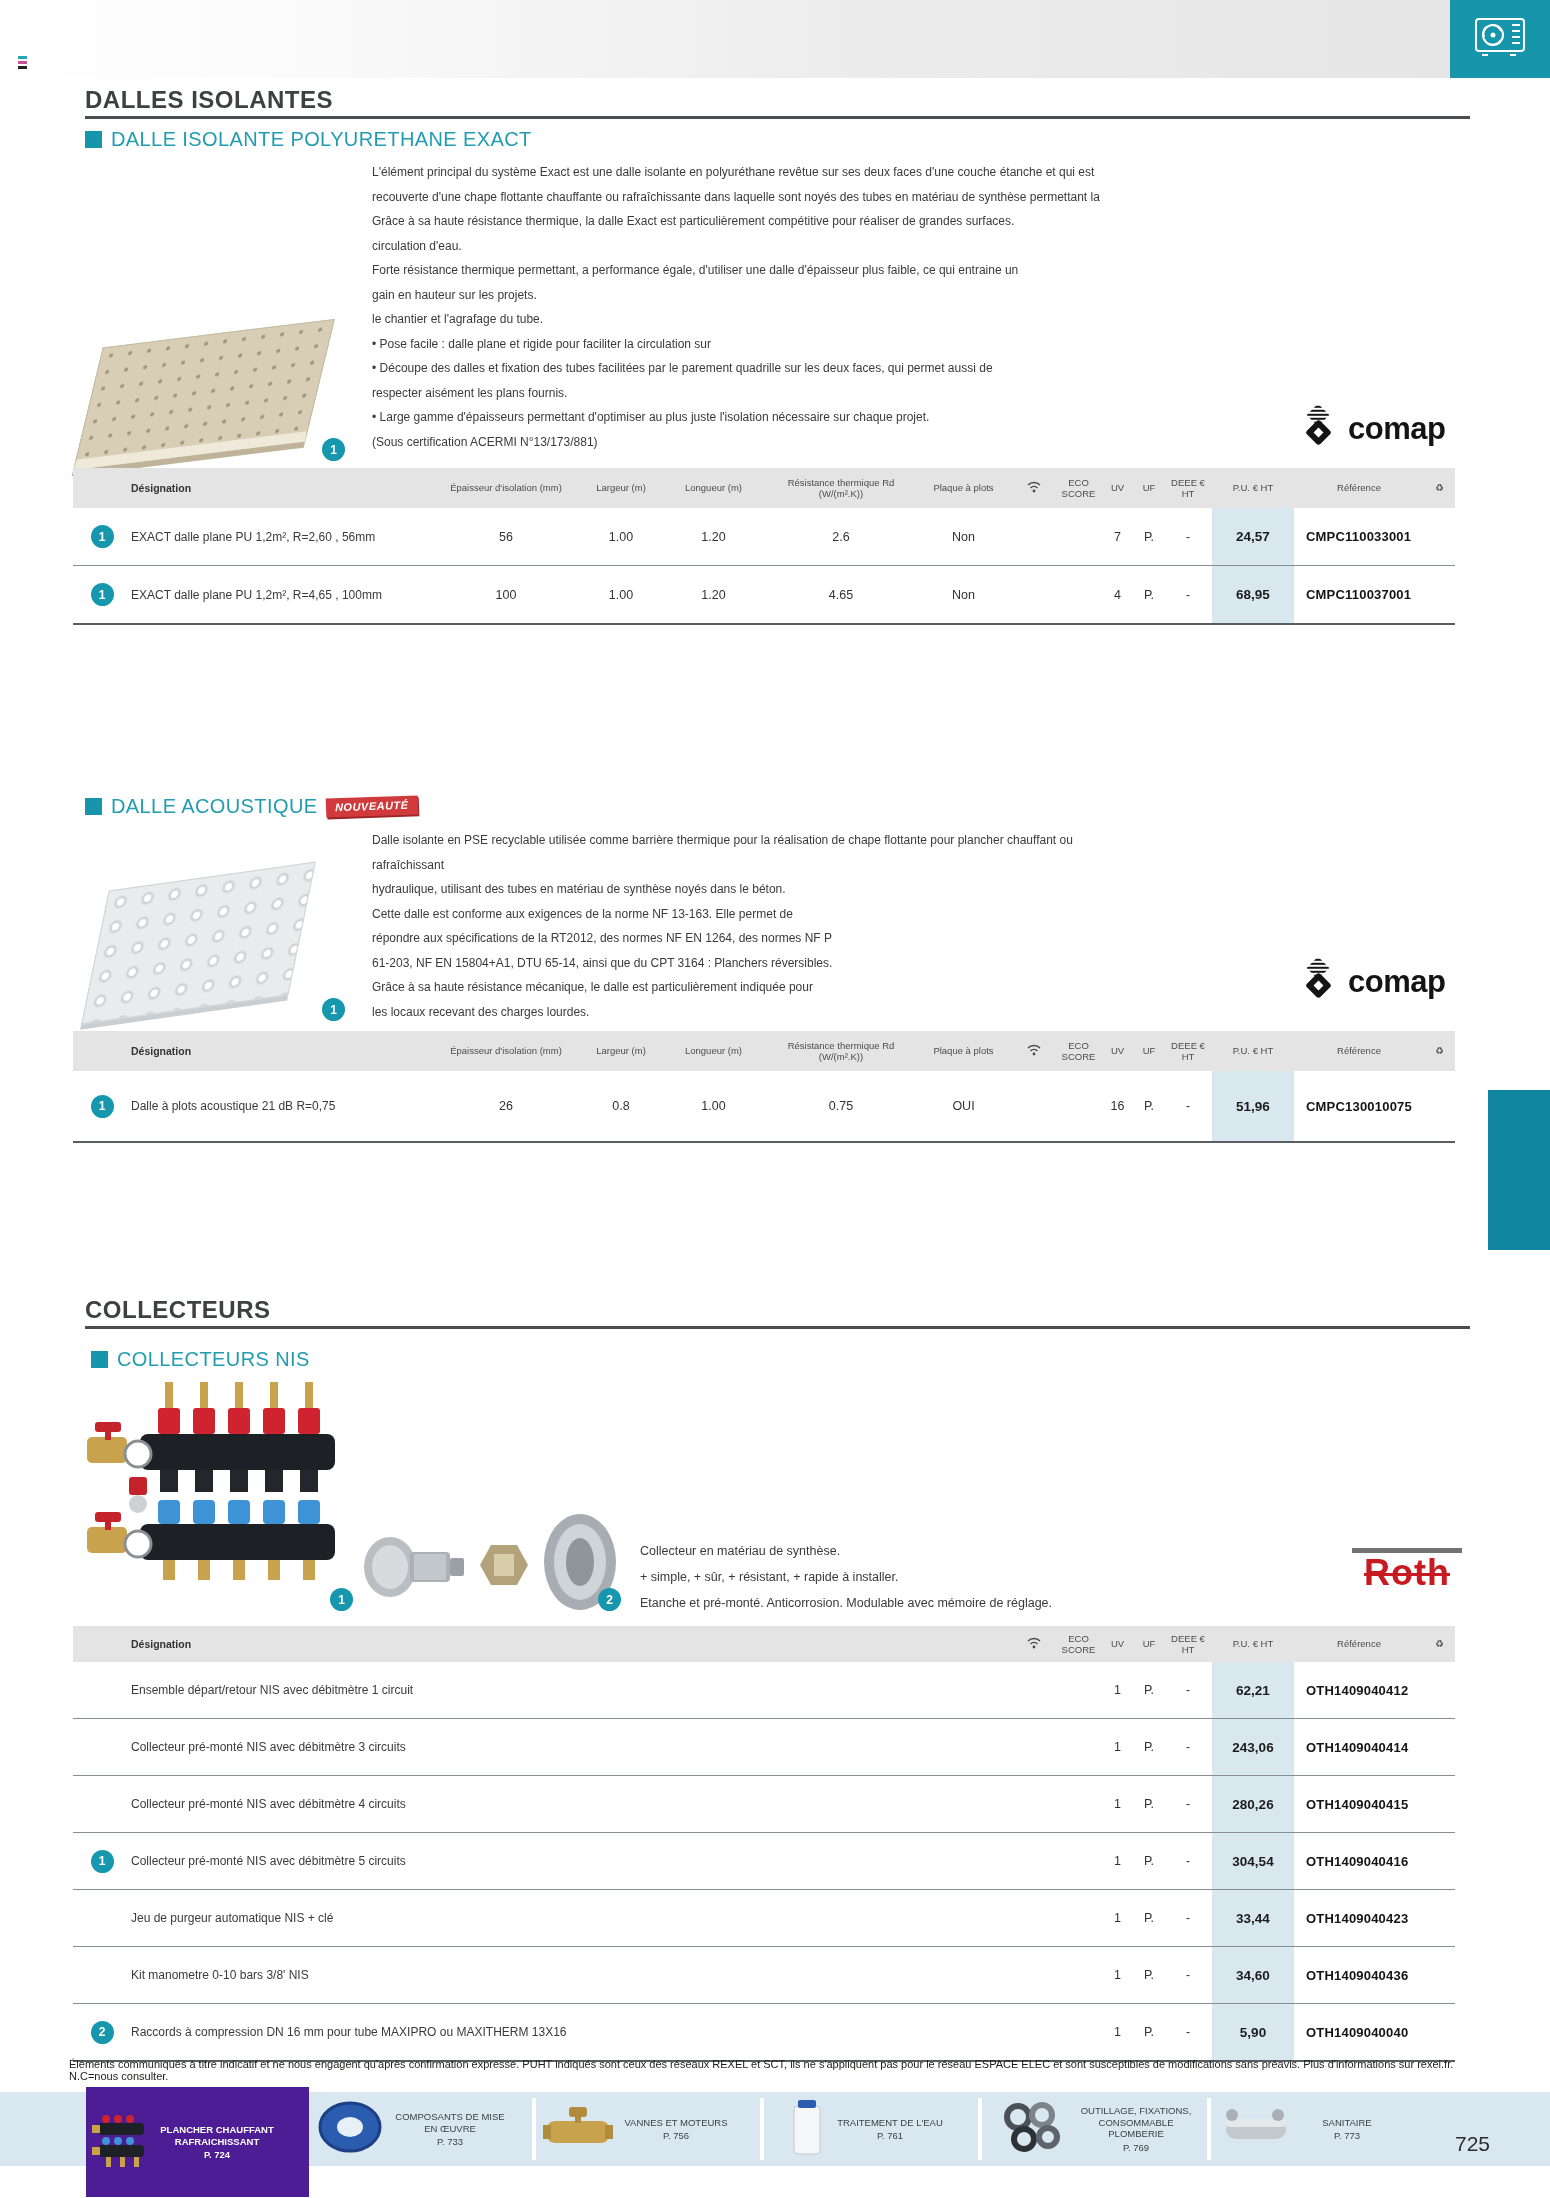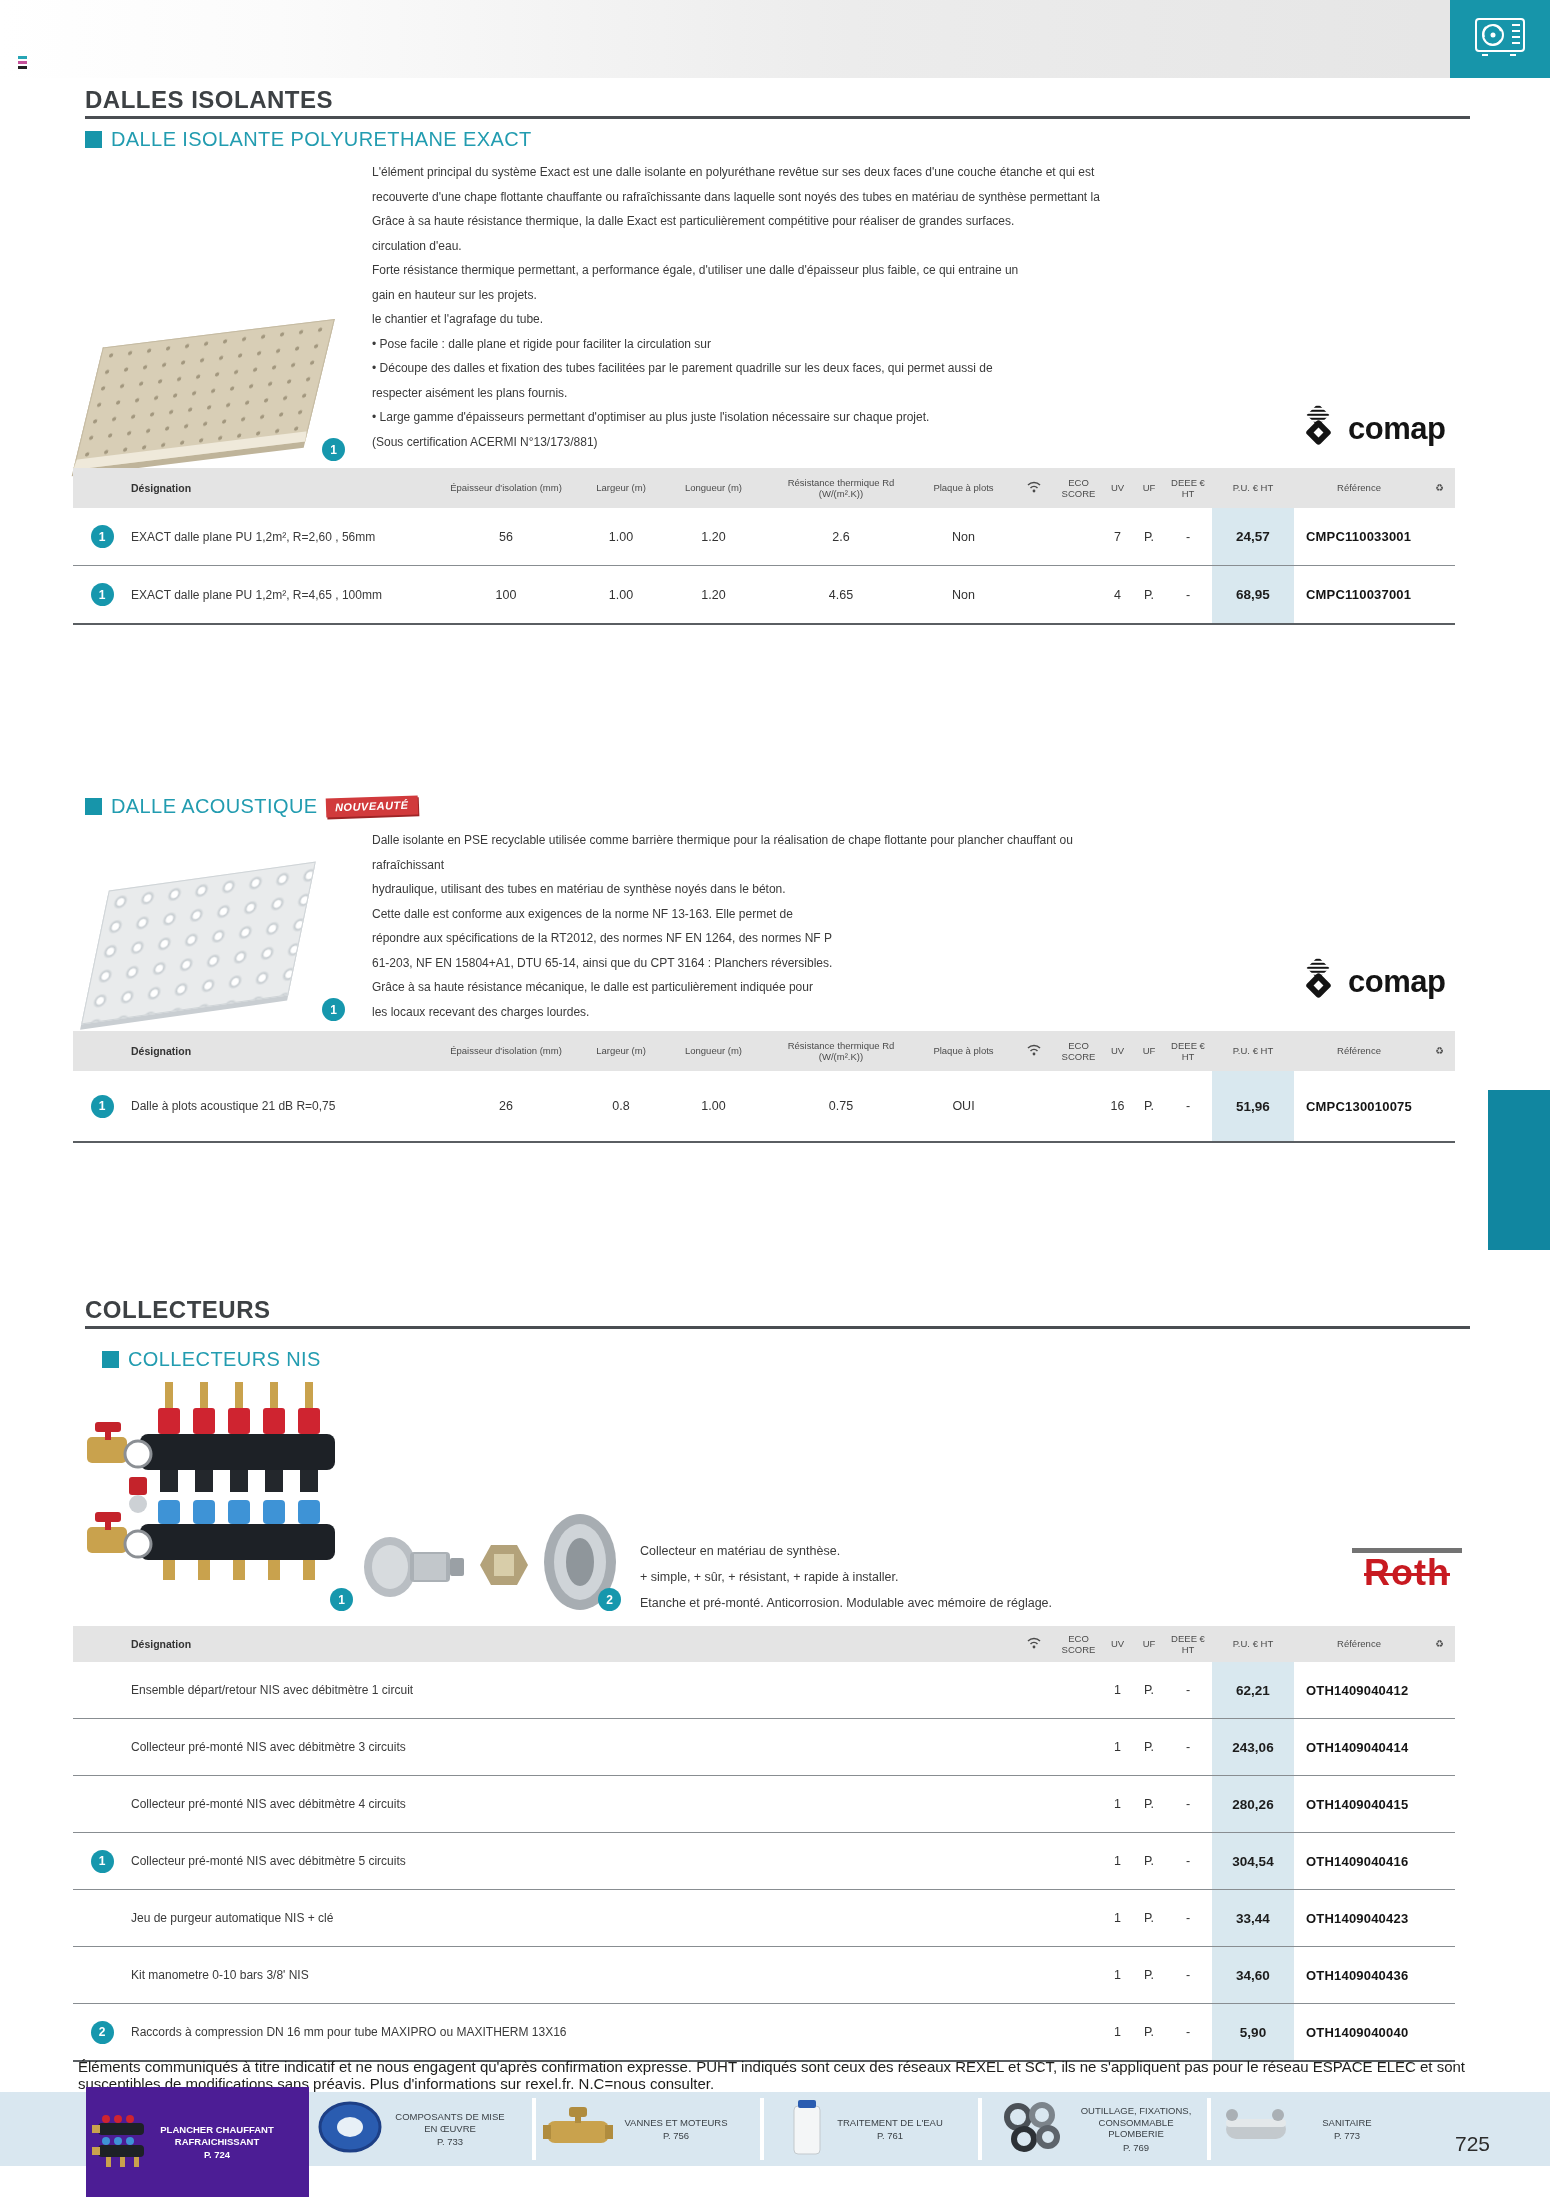--- a/index.html
+++ b/index.html
@@ -71,21 +71,21 @@
   .slab2{position:absolute;left:95px;top:878px;width:205px;height:128px;
          transform:skewY(-8deg) skewX(-12deg);
          background:#e9ebec radial-gradient(circle,#ffffff 3px,#c6ccd0 4.5px,transparent 7px);
          background-size:27px 24px;border:1px solid #cfd4d7;box-shadow:0 5px 0 #c9ced2;}
   .imgwrap{position:absolute;}
 
   
   .side-tab{position:absolute;left:1488px;top:1090px;width:62px;height:160px;background:#1186a0;}
 
   
-  .disclaimer{position:absolute;left:78px;top:2058px;width:1410px;font-size:15px;color:#1d1d1b;}
+  .disclaimer{position:absolute;left:69px;top:2058px;width:1410px;font-size:11px;color:#1d1d1b;}
 
   
   .footer-band{position:absolute;left:0;top:2092px;width:1550px;height:74px;background:#d9e7f0;}
   .f-item{position:absolute;top:2092px;height:74px;display:flex;align-items:center;gap:8px;}
   .f-label{font-size:9.5px;color:#3c4247;text-align:center;line-height:1.25;}
   .f-page{font-size:9.5px;color:#3c4247;text-align:center;margin-top:2px;}
   .f-div{position:absolute;top:2098px;width:4px;height:62px;background:#ffffff;}
   .f-active{position:absolute;left:86px;top:2087px;width:223px;height:110px;background:#4c1d95;
             display:flex;align-items:center;gap:6px;padding:0 4px;box-sizing:border-box;}
   .f-active .f-label,.f-active .f-page{color:#fff;font-weight:bold;}
@@ -296,21 +296,21 @@
         <div class="cell"></div>
       </div>
     </div>
   </div>
 
   <div class="side-tab"></div>
 
   <div class="sec-title" style="left:85px;top:1296px;">COLLECTEURS</div>
   <div class="sec-rule" style="left:85px;top:1326px;width:1385px;"></div>
 
-  <div class="sub-head" style="left:102px;top:1348px;">
+  <div class="sub-head" style="left:91px;top:1348px;">
     <span class="sq"></span>
     <span class="txt">COLLECTEURS NIS</span>
   </div>
 
   <div class="imgwrap" style="left:85px;top:1382px;">
     <svg width="255" height="225" viewBox="0 0 255 225">
       <g>
         <rect x="80" y="0" width="8" height="30" fill="#c9a24d"></rect>
           <rect x="115" y="0" width="8" height="30" fill="#c9a24d"></rect>
         <rect x="150" y="0" width="8" height="30" fill="#c9a24d"></rect>

